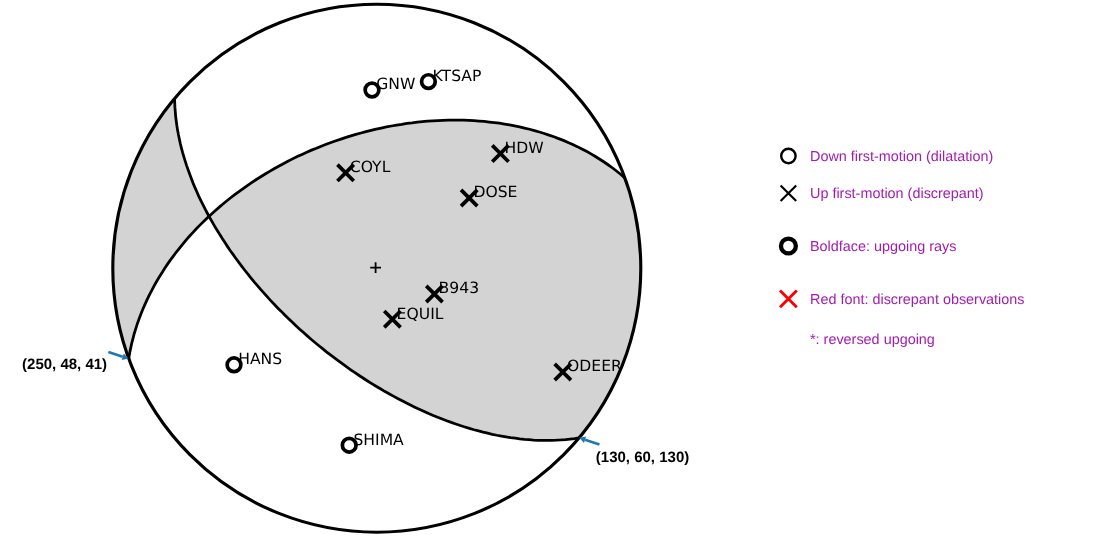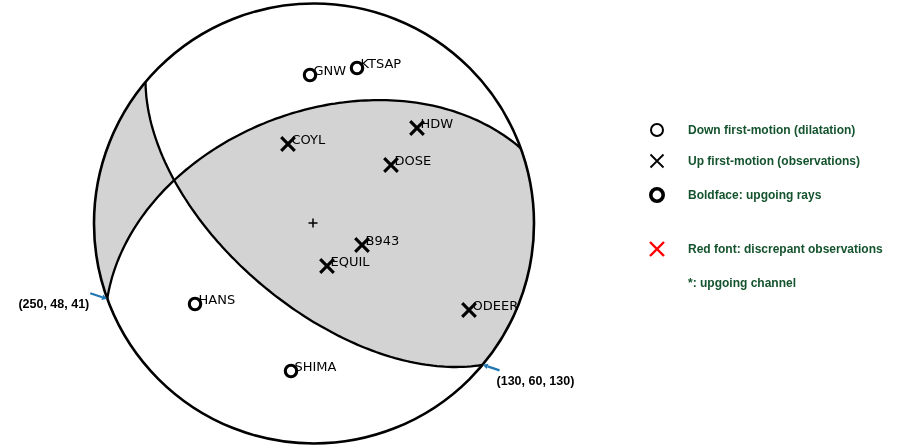--- a/index.html
+++ b/index.html
@@ -3,22 +3,22 @@
 <meta charset="utf-8">
 <style>
   html,body{margin:0;padding:0;background:#fff;}
   .stage{position:relative;width:915px;height:448px;background:#fff;overflow:hidden;
          font-family:"Liberation Sans","DejaVu Sans",sans-serif;border-radius:26px;}
   #fig{position:absolute;left:0;top:0;}
   svg text.stlbl{font:13px "DejaVu Sans",sans-serif;fill:#000;}
   svg text.plane-lbl{font:bold 12.5px "Liberation Sans","DejaVu Sans",sans-serif;fill:#000;}
   .lrow{position:absolute;left:646px;display:flex;align-items:flex-start;}
   .lsym{width:22px;flex:0 0 22px;display:flex;justify-content:center;}
-  .ltxt{margin-left:20px;font-weight:bold;font-size:12px;line-height:22px;
-        white-space:nowrap;color:#14532d;}
+  .ltxt{margin-left:7px;font-weight:normal;font-size:12px;line-height:22px;
+        white-space:nowrap;color:#a21caf;}
 </style>
 </head>
 <body>
 
 <div class="stage">
   <svg id="fig" width="915" height="448" viewBox="0 0 915 448">
       <circle cx="314" cy="223.5" r="220" fill="#ffffff" stroke="none"></circle>
       <path d="M174.2,180.2L176.1,178.5L179.3,175.6L182.5,172.8L185.8,170.0L189.1,167.3L192.5,164.6L195.9,162.0L199.4,159.4L202.9,156.9L206.4,154.4L210.0,152.0L213.6,149.6L217.3,147.3L221.0,145.0L224.7,142.8L228.4,140.6L232.2,138.5L236.1,136.4L239.9,134.4L243.8,132.4L247.7,130.5L251.7,128.7L255.6,126.9L259.6,125.1L263.7,123.5L267.7,121.8L271.8,120.2L275.9,118.7L280.0,117.3L284.1,115.9L288.3,114.5L292.4,113.2L296.6,112.0L300.8,110.8L305.0,109.7L309.2,108.6L313.5,107.6L317.7,106.7L322.0,105.8L326.2,105.0L330.5,104.2L334.8,103.6L339.1,102.9L343.4,102.4L347.7,101.8L352.0,101.4L356.3,101.0L360.6,100.7L364.9,100.5L369.2,100.3L373.5,100.2L377.8,100.1L382.1,100.1L386.4,100.2L390.7,100.4L395.0,100.6L399.3,100.9L403.5,101.2L407.8,101.7L412.0,102.2L416.2,102.7L420.5,103.4L424.7,104.1L428.8,104.9L433.0,105.7L437.1,106.7L441.3,107.7L445.4,108.8L449.5,110.0L453.5,111.2L457.5,112.6L461.6,114.0L465.5,115.5L469.5,117.0L473.4,118.7L477.3,120.4L481.1,122.2L484.9,124.2L488.7,126.1L492.5,128.2L496.2,130.4L499.8,132.7L503.4,135.0L507.0,137.5L510.5,140.0L514.0,142.7L517.4,145.4L520.7,148.3L520.7,148.3L523.2,155.5L525.5,162.9L527.5,170.3L529.2,177.8L530.7,185.3L531.9,192.9L532.8,200.5L533.5,208.2L533.9,215.8L534.0,223.5L533.9,231.2L533.5,238.8L532.8,246.5L531.9,254.1L530.7,261.7L529.2,269.2L527.5,276.7L525.5,284.1L523.2,291.5L520.7,298.7L518.0,305.9L515.0,313.0L511.7,319.9L508.2,326.8L504.5,333.5L500.6,340.1L496.4,346.5L492.0,352.8L487.4,358.9L482.5,364.9L478.8,365.5L475.0,365.9L471.2,366.3L467.4,366.6L463.6,366.8L459.8,366.9L456.0,367.0L452.2,367.0L448.4,366.9L444.6,366.7L440.8,366.4L437.0,366.1L433.1,365.7L429.3,365.2L425.5,364.7L421.7,364.1L417.8,363.4L414.0,362.7L410.2,361.9L406.4,361.0L402.6,360.1L398.8,359.1L395.0,358.1L391.2,357.0L387.4,355.8L383.6,354.6L379.8,353.3L376.0,352.0L372.2,350.6L368.5,349.2L364.7,347.7L361.0,346.2L357.2,344.6L353.5,342.9L349.8,341.2L346.1,339.5L342.4,337.7L338.7,335.9L335.1,334.0L331.4,332.1L327.8,330.1L324.2,328.1L320.5,326.1L317.0,324.0L313.4,321.9L309.8,319.7L306.3,317.5L302.8,315.2L299.3,312.9L295.8,310.6L292.3,308.2L288.9,305.8L285.5,303.3L282.1,300.8L278.7,298.3L275.4,295.8L272.0,293.2L268.8,290.5L265.5,287.9L262.2,285.2L259.0,282.5L255.8,279.7L252.7,276.9L249.5,274.1L246.4,271.2L243.4,268.4L240.3,265.5L237.3,262.5L234.4,259.5L231.4,256.6L228.5,253.5L225.6,250.5L222.8,247.4L220.0,244.3L217.2,241.2L214.5,238.0L211.8,234.9L209.2,231.7L206.6,228.5L204.0,225.2L201.5,222.0L199.0,218.7L196.6,215.4L194.2,212.0L191.8,208.7L189.5,205.3L187.3,201.9L185.1,198.5L182.9,195.1L180.8,191.7L178.7,188.2L176.7,184.7L174.7,181.3Z" fill="#d3d3d3" stroke="none"></path>
       <path d="M174.2,180.2L172.8,177.7L171.0,174.2L169.2,170.7L167.4,167.1L165.7,163.6L164.1,160.0L162.5,156.4L161.0,152.8L159.6,149.2L158.2,145.5L156.9,141.9L155.6,138.2L154.4,134.5L153.3,130.9L152.2,127.2L151.2,123.5L150.3,119.8L149.5,116.0L148.7,112.3L148.0,108.5L147.4,104.8L146.9,101.0L146.4,97.3L146.1,93.5L145.8,89.7L145.6,85.9L145.5,82.1L145.5,82.1L140.6,88.1L136.0,94.2L131.6,100.5L127.4,106.9L123.5,113.5L119.8,120.2L116.3,127.1L113.0,134.0L110.0,141.1L107.3,148.3L104.8,155.5L102.5,162.9L100.5,170.3L98.8,177.8L97.3,185.3L96.1,192.9L95.2,200.5L94.5,208.2L94.1,215.8L94.0,223.5L94.1,231.2L94.5,238.8L95.2,246.5L96.1,254.1L97.3,261.7L98.8,269.2L100.5,276.7L102.5,284.1L104.8,291.5L107.3,298.7L107.3,298.7L108.0,294.4L108.9,290.1L109.8,285.9L110.9,281.7L112.0,277.5L113.3,273.4L114.6,269.3L116.1,265.2L117.6,261.2L119.2,257.3L120.9,253.4L122.7,249.5L124.5,245.7L126.5,241.9L128.5,238.1L130.6,234.4L132.7,230.8L135.0,227.2L137.3,223.6L139.6,220.1L142.1,216.6L144.6,213.2L147.1,209.8L149.8,206.5L152.5,203.2L155.2,199.9L158.0,196.7L160.9,193.6L163.8,190.4L166.8,187.4L169.9,184.4L172.9,181.4Z" fill="#d3d3d3" stroke="none"></path>
       <path d="M482.5,364.9L478.8,365.5L475.0,365.9L471.2,366.3L467.4,366.6L463.6,366.8L459.8,366.9L456.0,367.0L452.2,367.0L448.4,366.9L444.6,366.7L440.8,366.4L437.0,366.1L433.1,365.7L429.3,365.2L425.5,364.7L421.7,364.1L417.8,363.4L414.0,362.7L410.2,361.9L406.4,361.0L402.6,360.1L398.8,359.1L395.0,358.1L391.2,357.0L387.4,355.8L383.6,354.6L379.8,353.3L376.0,352.0L372.2,350.6L368.5,349.2L364.7,347.7L361.0,346.2L357.2,344.6L353.5,342.9L349.8,341.2L346.1,339.5L342.4,337.7L338.7,335.9L335.1,334.0L331.4,332.1L327.8,330.1L324.2,328.1L320.5,326.1L317.0,324.0L313.4,321.9L309.8,319.7L306.3,317.5L302.8,315.2L299.3,312.9L295.8,310.6L292.3,308.2L288.9,305.8L285.5,303.3L282.1,300.8L278.7,298.3L275.4,295.8L272.0,293.2L268.8,290.5L265.5,287.9L262.2,285.2L259.0,282.5L255.8,279.7L252.7,276.9L249.5,274.1L246.4,271.2L243.4,268.4L240.3,265.5L237.3,262.5L234.4,259.5L231.4,256.6L228.5,253.5L225.6,250.5L222.8,247.4L220.0,244.3L217.2,241.2L214.5,238.0L211.8,234.9L209.2,231.7L206.6,228.5L204.0,225.2L201.5,222.0L199.0,218.7L196.6,215.4L194.2,212.0L191.8,208.7L189.5,205.3L187.3,201.9L185.1,198.5L182.9,195.1L180.8,191.7L178.7,188.2L176.7,184.7L174.7,181.3L172.8,177.7L171.0,174.2L169.2,170.7L167.4,167.1L165.7,163.6L164.1,160.0L162.5,156.4L161.0,152.8L159.6,149.2L158.2,145.5L156.9,141.9L155.6,138.2L154.4,134.5L153.3,130.9L152.2,127.2L151.2,123.5L150.3,119.8L149.5,116.0L148.7,112.3L148.0,108.5L147.4,104.8L146.9,101.0L146.4,97.3L146.1,93.5L145.8,89.7L145.6,85.9L145.5,82.1" fill="none" stroke="#000000" stroke-width="2.3"></path>
@@ -83,24 +83,24 @@
           <div>Down first-motion (dilatation)</div>
         </div>
       </div>
       <div class="lrow" style="top: 150px;">
         <span class="lsym">
           <svg width="22" height="22">
             <path d="M4.5,4.5L17.5,17.5M4.5,17.5L17.5,4.5" stroke="#000" stroke-width="1.8" fill="none"></path>
           </svg>
         </span>
         <div class="ltxt">
-          <div>Up first-motion (observations)</div>
+          <div>Up first-motion (discrepant)</div>
         </div>
       </div>
-      <div class="lrow" style="top: 184px;">
+      <div class="lrow" style="top: 194px;">
         <span class="lsym">
           <svg width="22" height="22">
             <circle cx="11" cy="11" r="6.2" fill="none" stroke="#000" stroke-width="3.6"></circle>
           </svg>
         </span>
         <div class="ltxt">
           <div>Boldface: upgoing rays</div>
         </div>
       </div>
       <div class="lrow" style="top: 238px; text-align: right;">
@@ -109,17 +109,17 @@
             <path d="M4,4L18,18M4,18L18,4" stroke="#ff0000" stroke-width="2.4" fill="none"></path>
           </svg>
         </span>
         <div class="ltxt">
           <div>Red font: discrepant observations</div>
         </div>
       </div>
       <div class="lrow" style="top: 272px;">
         <span class="lsym"></span>
         <div class="ltxt">
-          <div>*: upgoing channel</div>
+          <div>*: reversed upgoing</div>
         </div>
       </div>
     </div>
 </div>
 
 </body></html>

